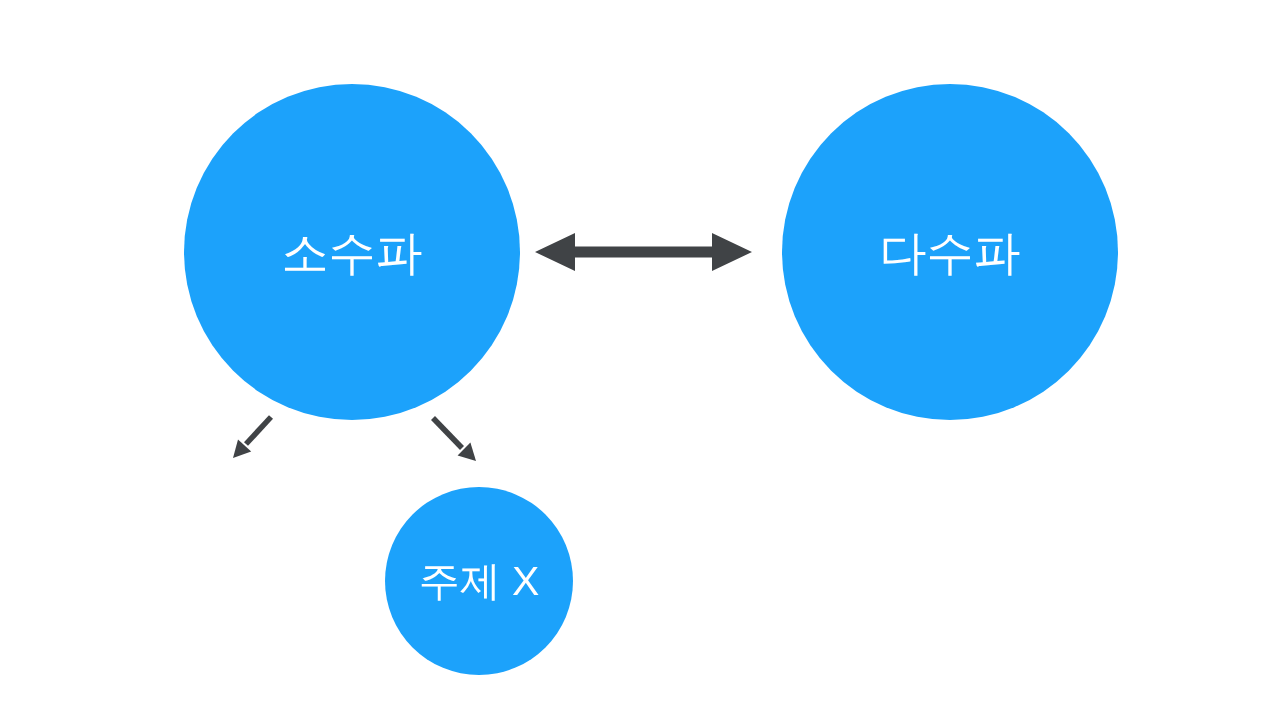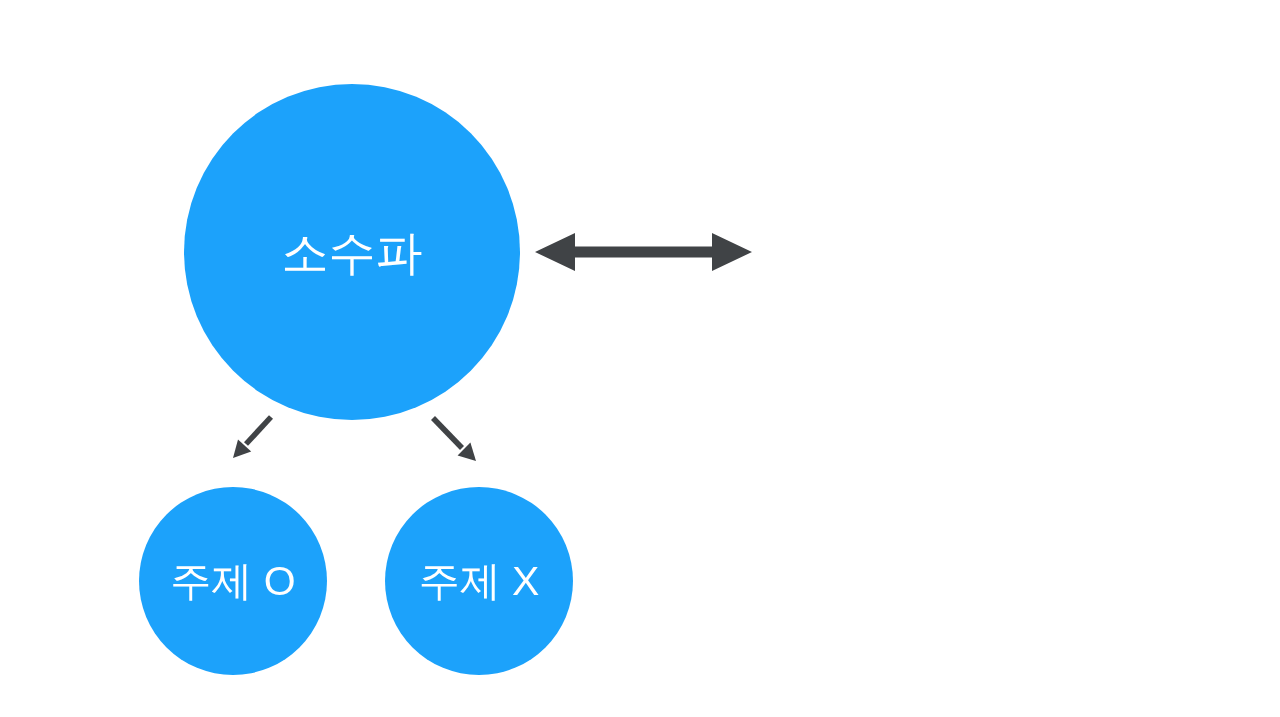--- a/index.html
+++ b/index.html
@@ -76,22 +76,22 @@
     <g>
       <line class="arrow-stroke" x1="433" y1="418" x2="462" y2="448" stroke-width="5.5"></line>
       <polygon class="arrow-fill" points="476,461 457.6,455.4 470.4,442.6"></polygon>
     </g>
   </svg>
 
   <div class="node big node-minority">
     <span>소수파</span>
   </div>
 
+  <div class="node big node-majority">
+    <span>다수파</span>
+  </div>
 
-  <div class="node small node-topic-yes">
-    <span>주제 O</span>
-  </div>
 
   <div class="node small node-topic-no">
     <span>주제 X</span>
   </div>
 
 </div>
 
 </body></html>

